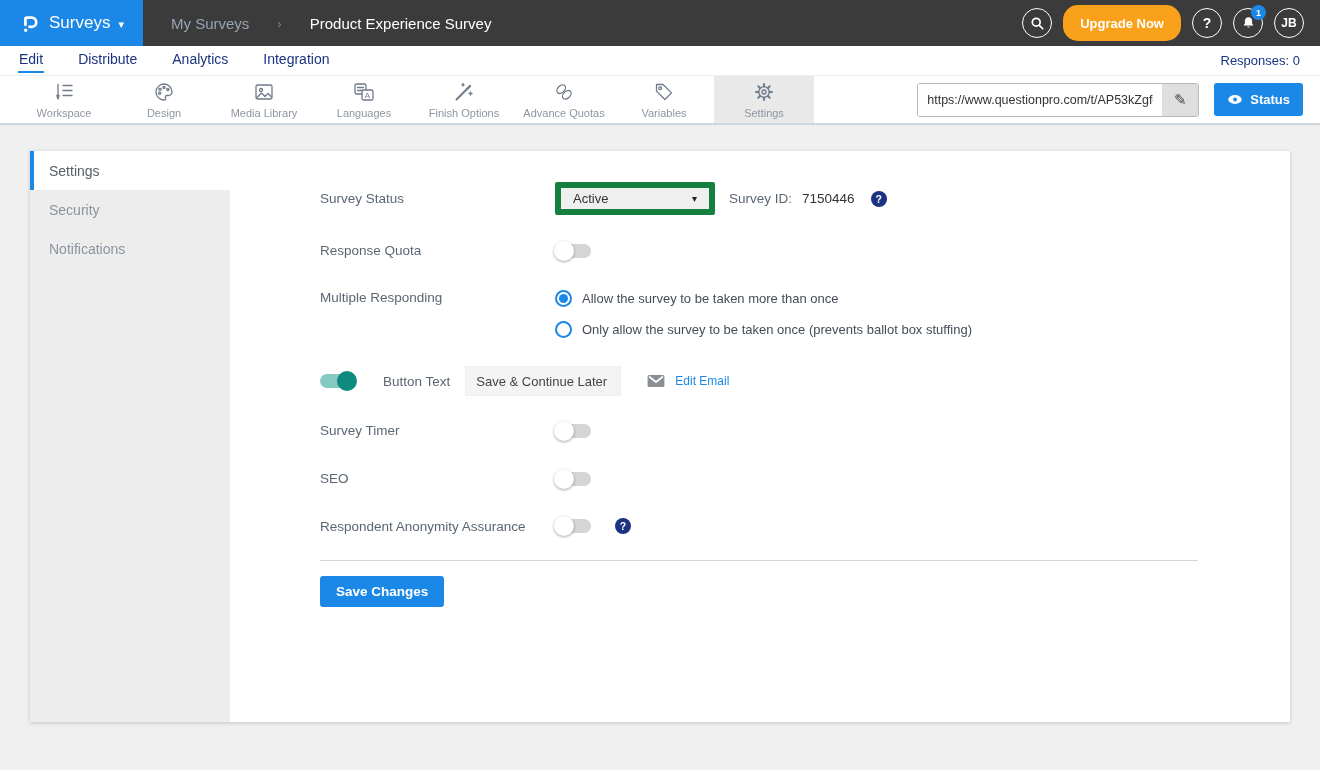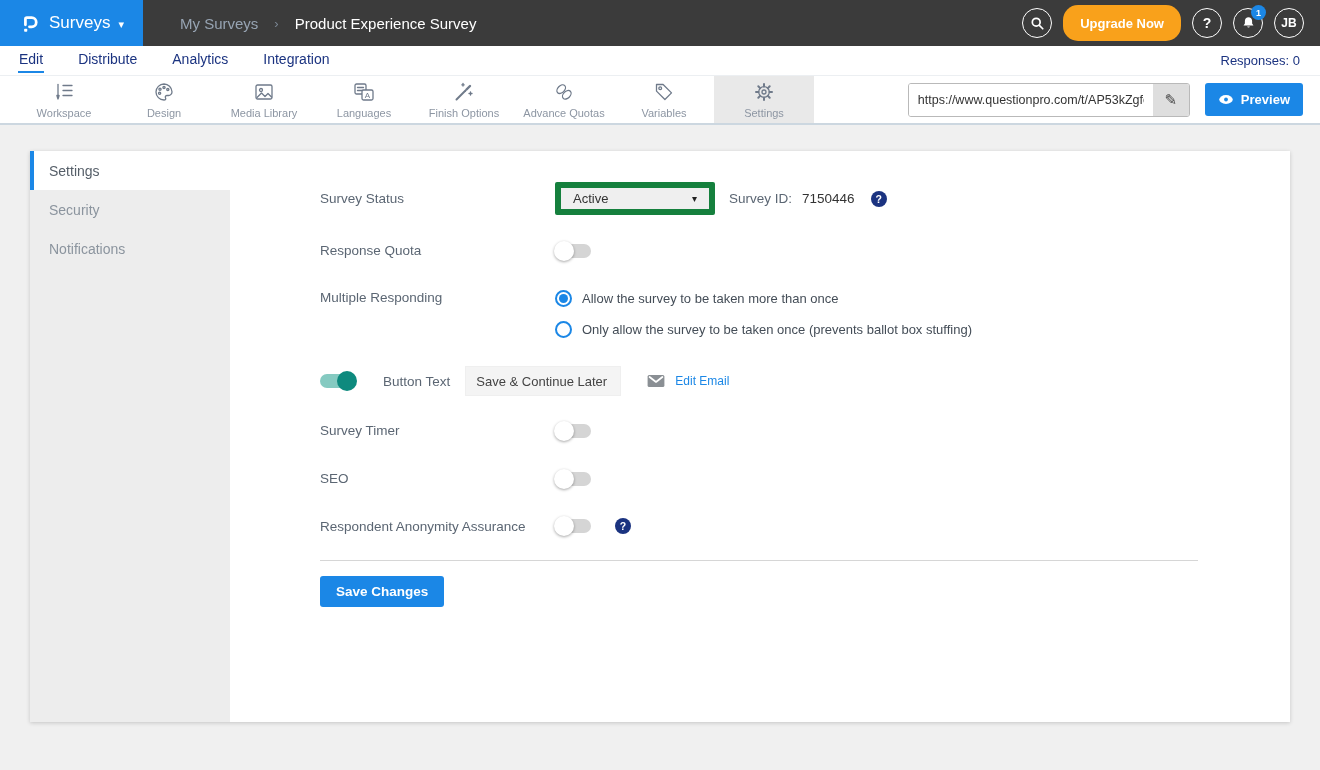--- a/index.html
+++ b/index.html
@@ -6,21 +6,21 @@
   html,body { width:1320px; height:770px; overflow:hidden;
     font-family:"Liberation Sans", sans-serif; background:#f0f0f0; }
 
   
   .topbar { display:flex; height:46px; }
   .logo-block { width:143px; background:#1b87e6; display:flex; align-items:center;
     justify-content:center; gap:8px; cursor:pointer; }
   .logo-block .brand { color:#fff; font-size:17px; }
   .logo-block .caret { color:#fff; font-size:11px; margin-top:2px; }
   .topbar-main { flex:1; background:#3b3b3b; display:flex; align-items:center; }
-  .breadcrumb { display:flex; align-items:center; gap:16px; margin-left:37px; font-size:15px; }
+  .breadcrumb { display:flex; align-items:center; gap:28px; margin-left:28px; font-size:15px; }
   .bc-parent { color:#97a4b3; cursor:pointer; }
   .bc-sep { color:#7c8794; font-size:13px; }
   .bc-current { color:#ffffff; }
   .topbar-actions { margin-left:auto; display:flex; align-items:center; gap:11px; padding-right:16px; }
   .circle-btn { width:30px; height:30px; border:1.5px solid #ffffff; border-radius:50%;
     display:flex; align-items:center; justify-content:center; color:#fff; cursor:pointer;
     position:relative; background:transparent; font-size:14px; font-weight:bold; }
   .upgrade-btn { height:36px; padding:0 17px; border:none; border-radius:15px; background:#f9a11b;
     color:#fff; font-size:13px; font-weight:bold; cursor:pointer; font-family:inherit; }
   .badge { position:absolute; top:-4px; right:-4px; width:15px; height:15px; border-radius:50%;
@@ -268,21 +268,21 @@
         <span>✎</span>
       </div>
     </div>
     <button class="preview-btn">
       <span style="display:flex;">
         <svg width="16" height="11" viewBox="0 0 20 14">
           <ellipse cx="10" cy="7" rx="8.6" ry="5.6" fill="#fff"></ellipse>
           <circle cx="10" cy="7" r="2.4" fill="#1b87e6"></circle>
         </svg>
       </span>
-      <span>Preview</span>
+      <span>Status</span>
     </button>
   </div>
 </div>
 
 <div class="page">
   <div class="card">
 
     <div class="side-nav">
       <div class="nav-item active">
         <span>Settings</span>

